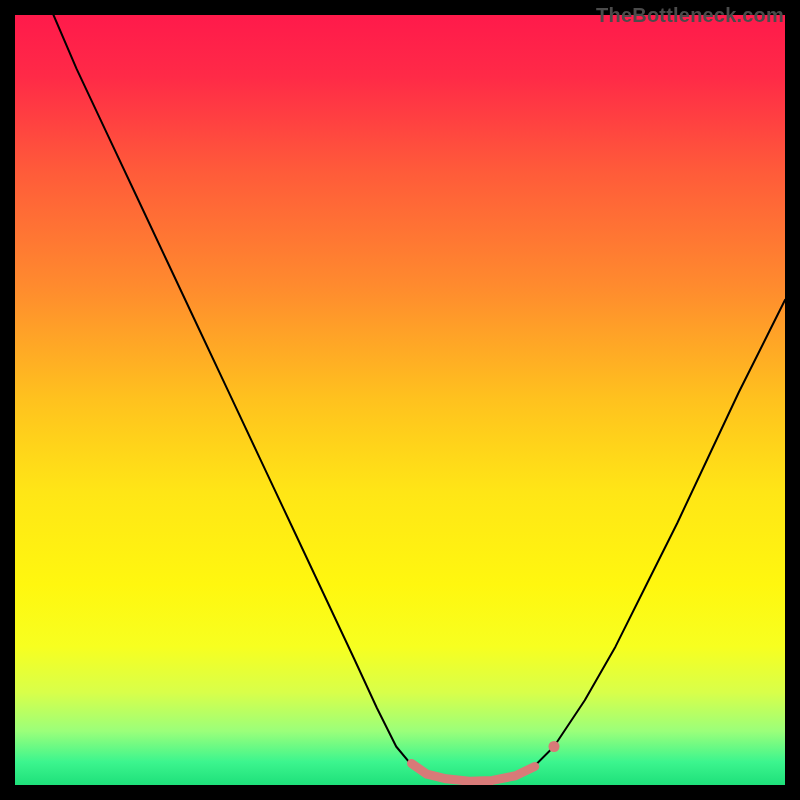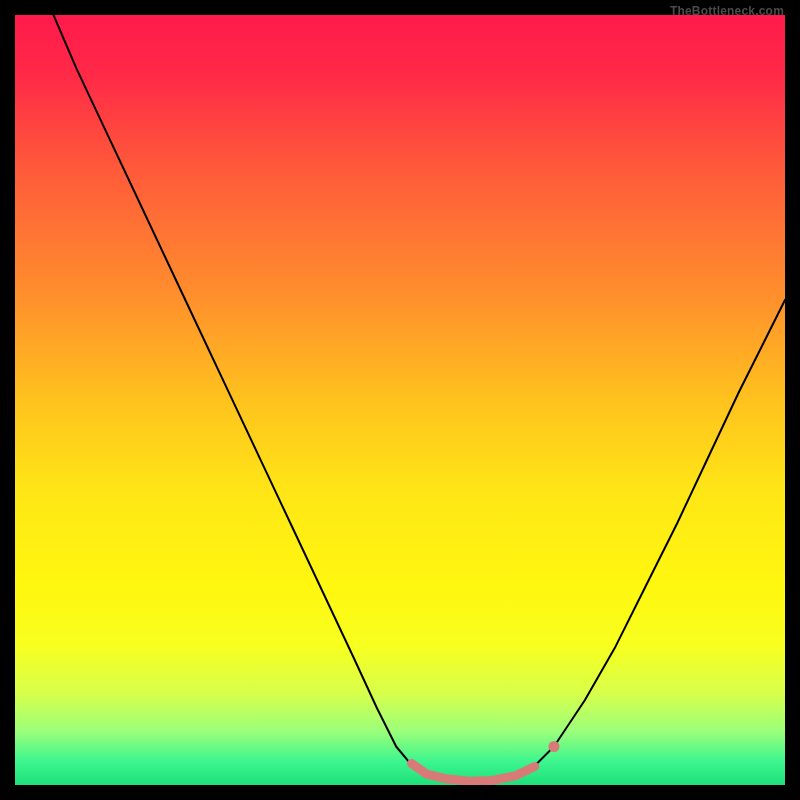--- a/index.html
+++ b/index.html
@@ -16,21 +16,21 @@
     top: 15px;
     width: 770px;
     height: 770px;
     background: #000;
   }
   .watermark {
     position: absolute;
     top: 4px;
     right: 16px;
     font-family: Arial, Helvetica, sans-serif;
-    font-size: 12px;
+    font-size: 20px;
     font-weight: bold;
     color: #4b4b4b;
     letter-spacing: 0.2px;
   }
   svg {
     position: absolute;
     left: 15px;
     top: 15px;
     width: 770px;
     height: 770px;

